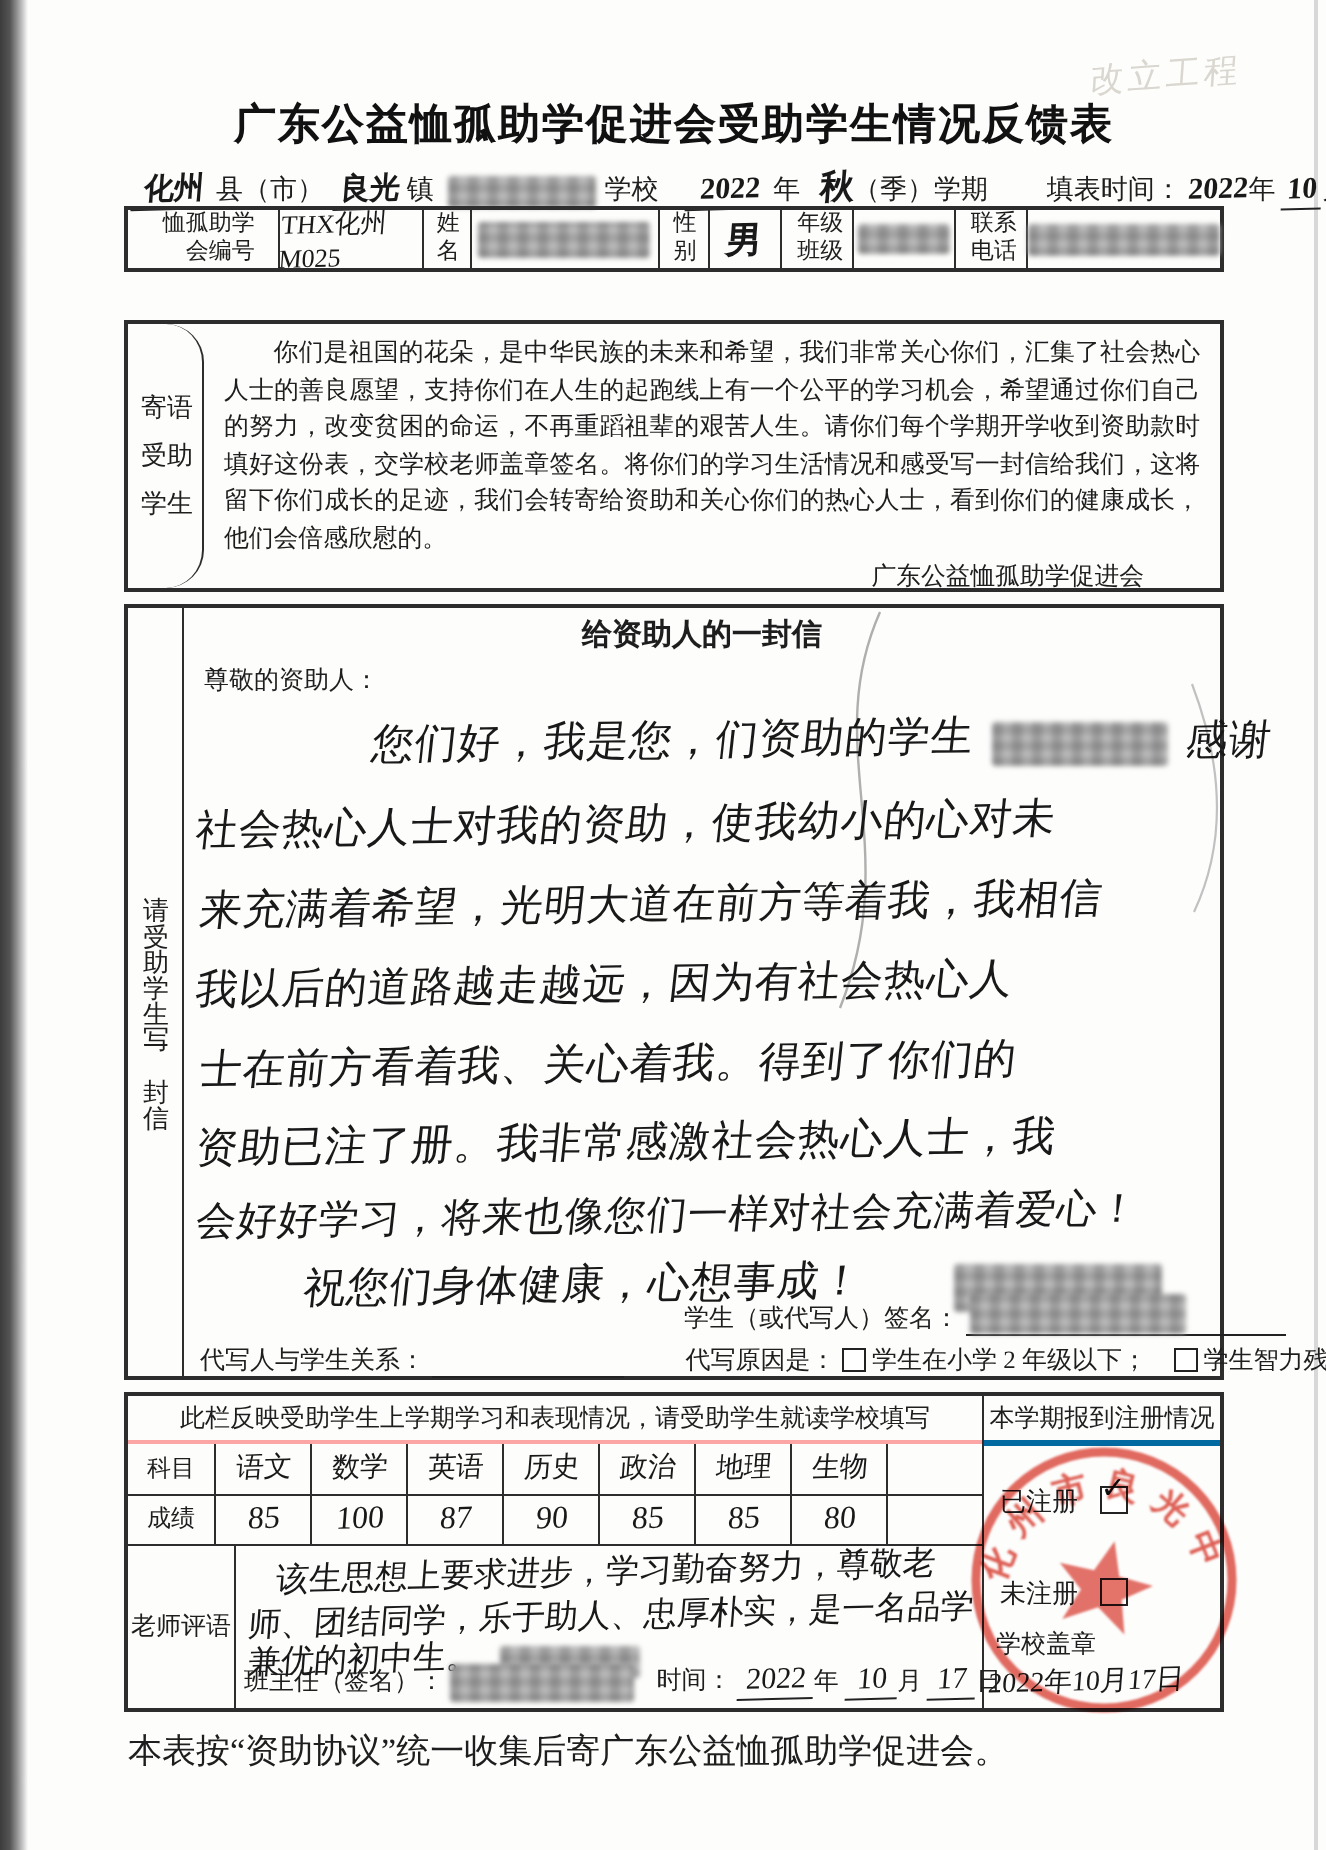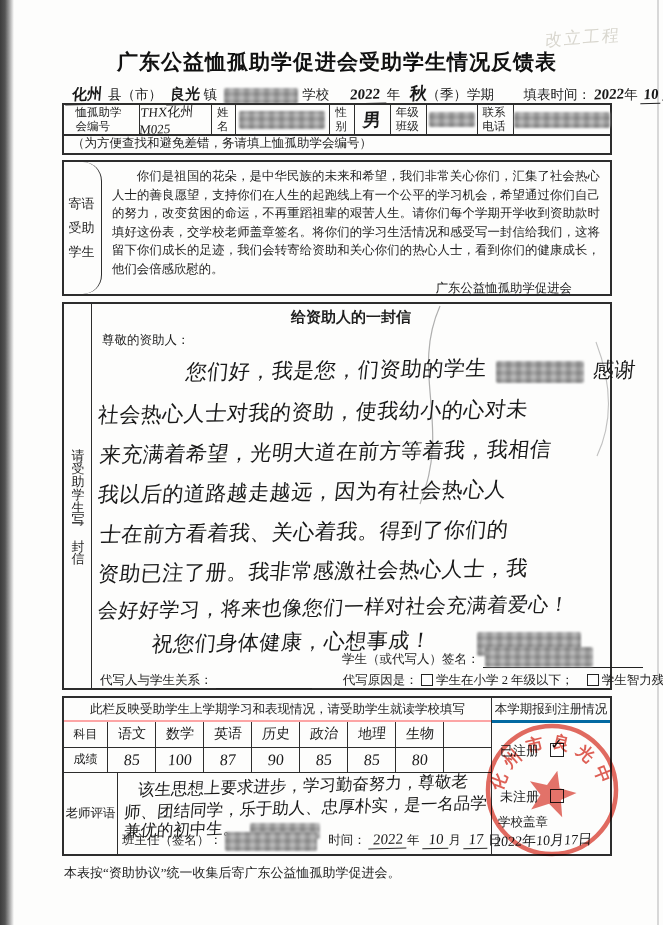--- a/index.html
+++ b/index.html
@@ -17,21 +17,21 @@
   .redact{display:inline-block;vertical-align:middle;border-radius:2px;
      background:repeating-linear-gradient(90deg,rgba(178,178,178,.95) 0 5px,rgba(210,210,210,.95) 5px 10px),
                 repeating-linear-gradient(0deg,#c3c3c3 0 4px,#dcdcdc 4px 8px);
      background-blend-mode:multiply;filter:blur(1.3px);}
   .headerline{position:absolute;left:66px;top:82px;width:560px;font-size:13.5px;white-space:nowrap;}
   .headerline .hw{font-size:15px;font-weight:600;}
   .box{position:absolute;border:2px solid #2d2d2d;box-sizing:border-box;background:transparent;}
   .cell{border-right:1px solid #2d2d2d;box-sizing:border-box;display:flex;align-items:center;justify-content:center;}
   .lbl2{font-size:11.5px;line-height:1.15;text-align:center;word-break:break-all;}
   .noteline{font-size:12.5px;padding-left:8px;display:flex;align-items:center;}
-  .vwrap{word-break:break-all;text-align:left;}
+  .vwrap{word-break:break-all;text-align:right;}
   .msgbody{font-size:12.4px;line-height:18.6px;text-align:justify;}
   .letterline{position:absolute;white-space:nowrap;font-size:21px;letter-spacing:.5px;}
   .letterline .hw{transform:rotate(-.8deg) skewX(-7deg);}
   .cb{display:inline-block;width:12px;height:12px;border:1.6px solid #222;vertical-align:-2px;
       position:relative;background:#fff;}
   .cb .tick{position:absolute;left:-1px;top:-9px;font-size:15px;color:#111;font-family:cursive;}
   .stamp{position:absolute;left:480px;top:718px;width:144px;height:144px;mix-blend-mode:multiply;
          filter:blur(.4px);opacity:.88;pointer-events:none;}
   .penstrokes{position:absolute;left:0;top:0;pointer-events:none;}
 </style>
@@ -85,23 +85,20 @@
       <span class="redact" style="width:46px;height:15px;"></span>
     </div>
     <div class="cell lbl2" style="width:40px;">
       <span class="vwrap" style="width:26px;">联系电话</span>
     </div>
     <div class="cell" style="flex:1;border-right:none;">
       <span class="redact" style="width:96px;height:16px;"></span>
     </div>
   </div>
 
-  <div class="box noteline" style="left:62px;top:134px;width:550px;height:21px;border-top:none;">
-    <span>（为方便查找和避免差错，务请填上恤孤助学会编号）</span>
-  </div>
 
   <div class="box" style="left:62px;top:160px;width:550px;height:136px;display:flex;">
     <div class="cell" style="width:38px;font-size:13px;border-radius:19px;">
       <span class="vwrap" style="width:28px;line-height:24px;">寄语受助学生</span>
     </div>
     <div style="flex:1;padding:5px 10px 2px 10px;box-sizing:border-box;">
       <div class="msgbody" style="text-indent:2em;">你们是祖国的花朵，是中华民族的未来和希望，我们非常关心你们，汇集了社会热心人士的善良愿望，支持你们在人生的起跑线上有一个公平的学习机会，希望通过你们自己的努力，改变贫困的命运，不再重蹈祖辈的艰苦人生。请你们每个学期开学收到资助款时填好这份表，交学校老师盖章签名。将你们的学习生活情况和感受写一封信给我们，这将留下你们成长的足迹，我们会转寄给资助和关心你们的热心人士，看到你们的健康成长，他们会倍感欣慰的。</div>
       <div class="msgbody" style="text-align:right;padding-right:28px;">广东公益恤孤助学促进会</div>
     </div>
   </div>
@@ -249,15 +246,15 @@
 
   <svg class="stamp" viewBox="0 0 144 144">
     <circle cx="72" cy="72" r="64" fill="none" stroke="#d8372a" stroke-width="4.5" opacity="0.85"></circle>
     <path id="stamparc" d="M 22 80 A 50 50 0 1 1 122 80" fill="none"></path>
     <text font-size="17" fill="#d8372a" opacity="0.9" font-weight="700" letter-spacing="7" font-family="Liberation Sans, sans-serif">
       <textPath href="#stamparc" startOffset="6">化州市良光中学</textPath>
     </text>
     <path fill="#d8372a" opacity="0.8" d="M 72 52 L 78.5 68.5 L 96 69 L 82.5 79.5 L 88 96 L 72 86 L 56 96 L 61.5 79.5 L 48 69 L 65.5 68.5 Z" transform="rotate(14 72 74)"></path>
   </svg>
 
-  <div style="position:absolute;left:64px;top:864px;font-size:13px;">本表按“资助协议”统一收集后寄广东公益恤孤助学促进会。</div>
+  <div style="position:absolute;left:64px;top:864px;font-size:17px;">本表按“资助协议”统一收集后寄广东公益恤孤助学促进会。</div>
 
 </div>
 
 </body></html>

